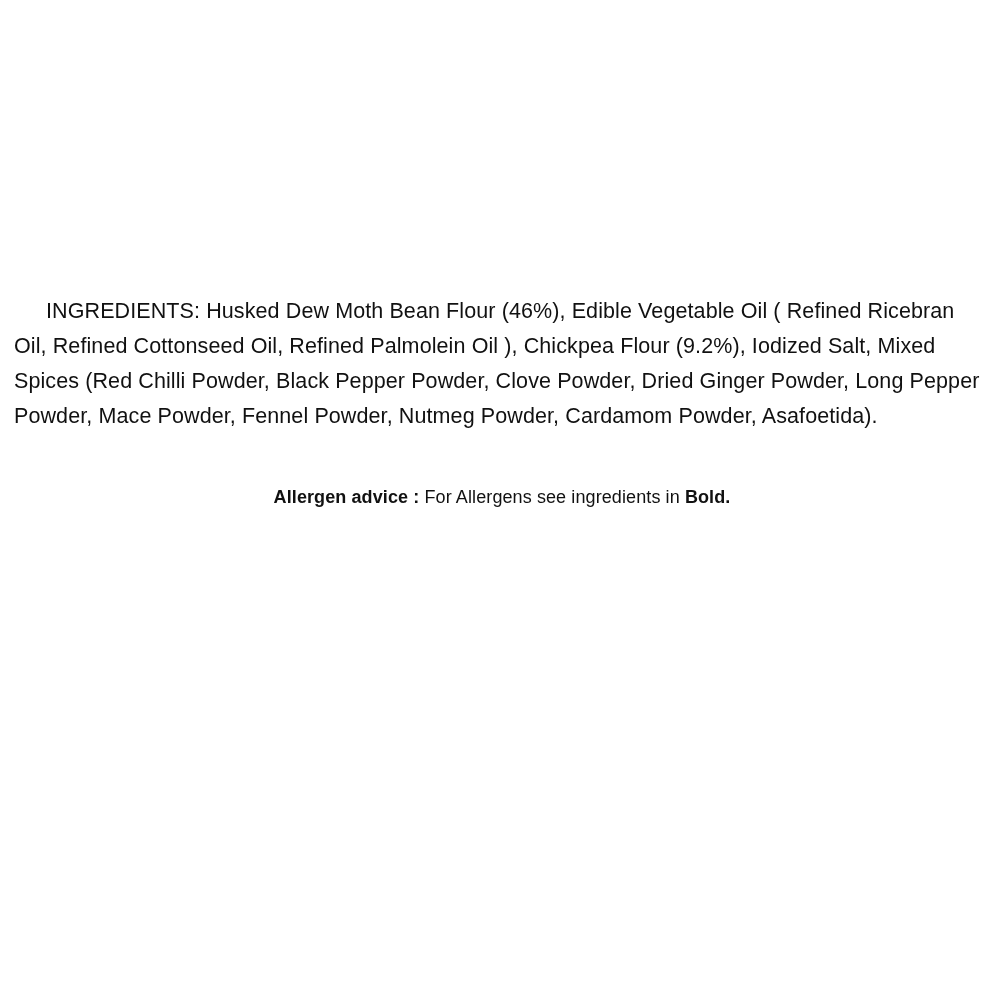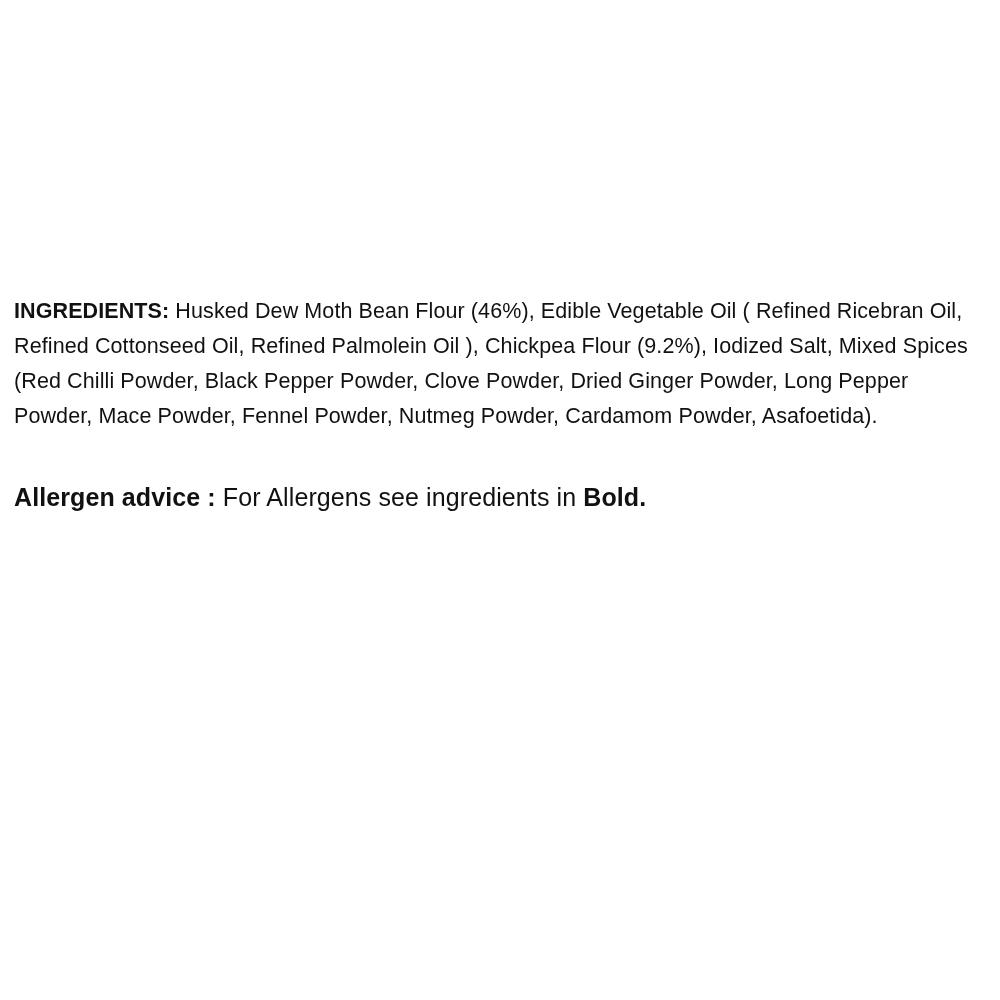--- a/index.html
+++ b/index.html
@@ -21,32 +21,34 @@
     width: 976px;
   }
   .ingredients-block {
     font-size: 21.5px;
     line-height: 35px;
     letter-spacing: 0.1px;
     color: #111111;
     text-align: left;
   }
   .ingredients-heading {
-    font-weight: bold;
+    font-weight: normal;
+    margin-left: 32px;
   }
   .ingredients-body {
     font-weight: normal;
     text-align: center;
   }
   .allergen-block {
     margin-top: 46px;
-    font-size: 25px;
+    font-size: 18px;
     line-height: 35px;
     letter-spacing: 0.1px;
     color: #111111;
+    text-align: center;
   }
   .allergen-line {
     white-space: normal;
   }
   .bold {
     font-weight: bold;
   }
   .normal {
     font-weight: normal;
   }

